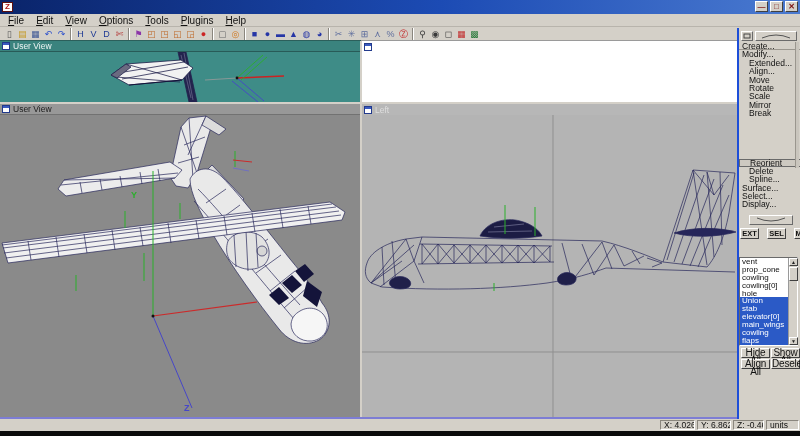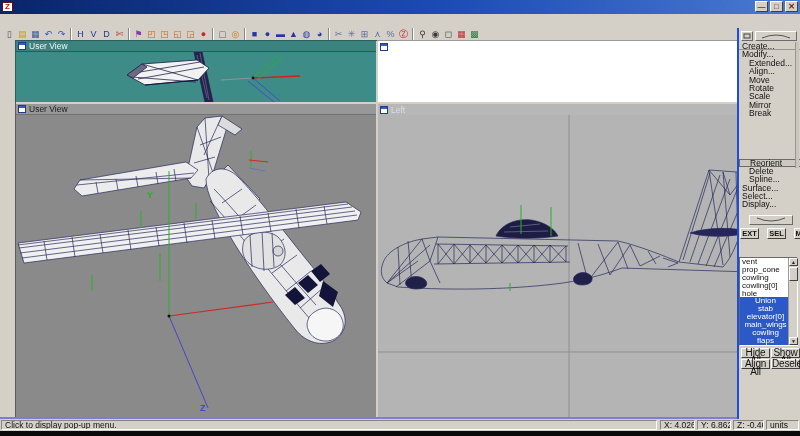--- a/index.html
+++ b/index.html
@@ -28,21 +28,21 @@
   .menu-item u { text-decoration:underline; }
 
   
   .toolbar { position:absolute; left:0; top:27px; width:800px; height:14px;
     background:#d4d0c8; display:flex; align-items:center; padding-left:3px; }
   .tbtn { width:13px; height:12px; font-size:9px; line-height:12px; text-align:center;
     cursor:default; overflow:hidden; }
   .tsep { width:2px; height:12px; margin:0 2px; border-left:1px solid #8a867e; border-right:1px solid #fff; }
 
   
-  .workarea { position:absolute; left:16px; top:41px; width:737px; height:376px; background:#6e6e6e; }
+  .workarea { position:absolute; left:0; top:41px; width:737px; height:376px; background:#6e6e6e; }
   .vp { position:absolute; overflow:hidden; }
   .vp-caption { position:absolute; left:0; top:0; right:0; height:11px; display:flex; align-items:center;
     font-size:8.5px; padding-left:2px; }
   .vp-icon { width:8px; height:8px; margin-right:3px; background:#fff; border:1px solid #223a8c;
     box-shadow:inset 0 2px 0 #3a5ac0; }
   .vp-content { position:absolute; left:0; top:11px; right:0; bottom:0; }
   #vp-tl { left:0; top:0; width:360px; height:61px; background:#3e8c87; outline:1px solid #2c5f5b; }
   #vp-tl .vp-caption { background:#3a837e; color:#eef6f5; border-bottom:1px solid rgba(0,0,0,.3); }
   #vp-tr { left:362px; top:0; width:375px; height:61px; background:#ffffff; outline:1px solid #9a9a9a; }
   #vp-tr .vp-caption { background:#fff; color:#cfcfcf; }
@@ -68,21 +68,21 @@
     background:#c9c5bd; border-left:1px solid #9a968e; }
   .arc-btn { position:absolute; left:10px; top:187px; width:44px; height:10px; background:#d4d0c8;
     border:1px solid; border-color:#fff #6a6a6a #6a6a6a #fff; text-align:center; }
   .mode-row { position:absolute; left:1px; top:200px; display:flex; gap:8px;font-weight:bold; }
   .mode-btn { width:19px; height:11px; background:#d4d0c8; border:1px solid;
     border-color:#fff #404040 #404040 #fff; font-size:7.5px; line-height:9px; text-align:center; color:#111; }
   .objlist { position:absolute; left:0; top:229px; width:59px; height:89px; background:#fff;
     border:1px solid; border-color:#6a6a6a #fff #fff #6a6a6a; }
   .objlist-inner { position:absolute; left:0; top:0; width:49px; height:87px; overflow:hidden; }
   .obj-item { height:7.9px; line-height:7.9px; font-size:8px; color:#111; padding-left:2px; white-space:nowrap; }
-  .obj-item.sel { background:#2b5ac6; color:#fff;text-align:center; }
+  .obj-item.sel { background:#2b5ac6; color:#fff; }
   .objscroll { position:absolute; right:0; top:0; width:9px; height:87px; background:#d4d0c8;
     border-left:1px solid #9a9a9a; }
   .objscroll .arr { position:absolute; left:0; width:9px; height:8px; background:#d4d0c8;
     border:1px solid; border-color:#fff #404040 #404040 #fff; font-size:5px; line-height:6px; text-align:center; color:#222; }
   .objscroll .thumb { position:absolute; left:0; top:9px; width:9px; height:14px; background:#d4d0c8;
     border:1px solid; border-color:#fff #404040 #404040 #fff; }
   .sb-btn { position:absolute; width:29px; height:10px; background:#d4d0c8; border:1px solid;
     border-color:#fff #404040 #404040 #fff; font-size:10px; line-height:8px; text-align:center;
     letter-spacing:-0.2px; color:#111; }
 
@@ -102,20 +102,29 @@
 
   <div class="titlebar">
     <span class="app-icon">Z</span>
     <span class="win-controls">
       <span class="win-btn">—</span>
       <span class="win-btn">□</span>
       <span class="win-btn">✕</span>
     </span>
   </div>
 
+  <div class="menubar">
+    <span class="menu-item"><u>F</u>ile</span>
+    <span class="menu-item"><u>E</u>dit</span>
+    <span class="menu-item"><u>V</u>iew</span>
+    <span class="menu-item"><u>O</u>ptions</span>
+    <span class="menu-item"><u>T</u>ools</span>
+    <span class="menu-item"><u>P</u>lugins</span>
+    <span class="menu-item"><u>H</u>elp</span>
+  </div>
 
   <div class="toolbar">
     <span class="tbtn" style="color: rgb(85, 85, 85);">▯</span>
     <span class="tbtn" style="color: rgb(197, 154, 40);">▤</span>
     <span class="tbtn" style="color: rgb(64, 90, 150);">▦</span>
     <span class="tbtn" style="color: rgb(42, 78, 204);">↶</span>
     <span class="tbtn" style="color: rgb(42, 78, 204);">↷</span>
     <span class="tsep"></span>
     <span class="tbtn" style="color: rgb(31, 58, 148);">H</span>
     <span class="tbtn" style="color: rgb(31, 58, 148);">V</span>
@@ -349,21 +358,20 @@
       </div>
     </div>
 
     <span class="sb-btn" style="left:2px; top:320px;">Hide All</span>
     <span class="sb-btn" style="left:32px; top:320px;">Show All</span>
     <span class="sb-btn" style="left:2px; top:331px;">Align All</span>
     <span class="sb-btn" style="left:32px; top:331px;">Deselect</span>
   </div>
 
   <div class="statusbar">
-    <span class="status-cell" style="left:1px; width:656px;">Click to display pop-up menu.</span>
     <span class="status-cell" style="left:660px; width:35px;">X: 4.0263</span>
     <span class="status-cell" style="left:697px; width:34px;">Y: 6.8627</span>
     <span class="status-cell" style="left:733px; width:31px;">Z: -0.4623</span>
     <span class="status-cell" style="left:766px; width:33px;">units</span>
   </div>
   <div class="black-strip"></div>
 
 </div>
 
 </body></html>

